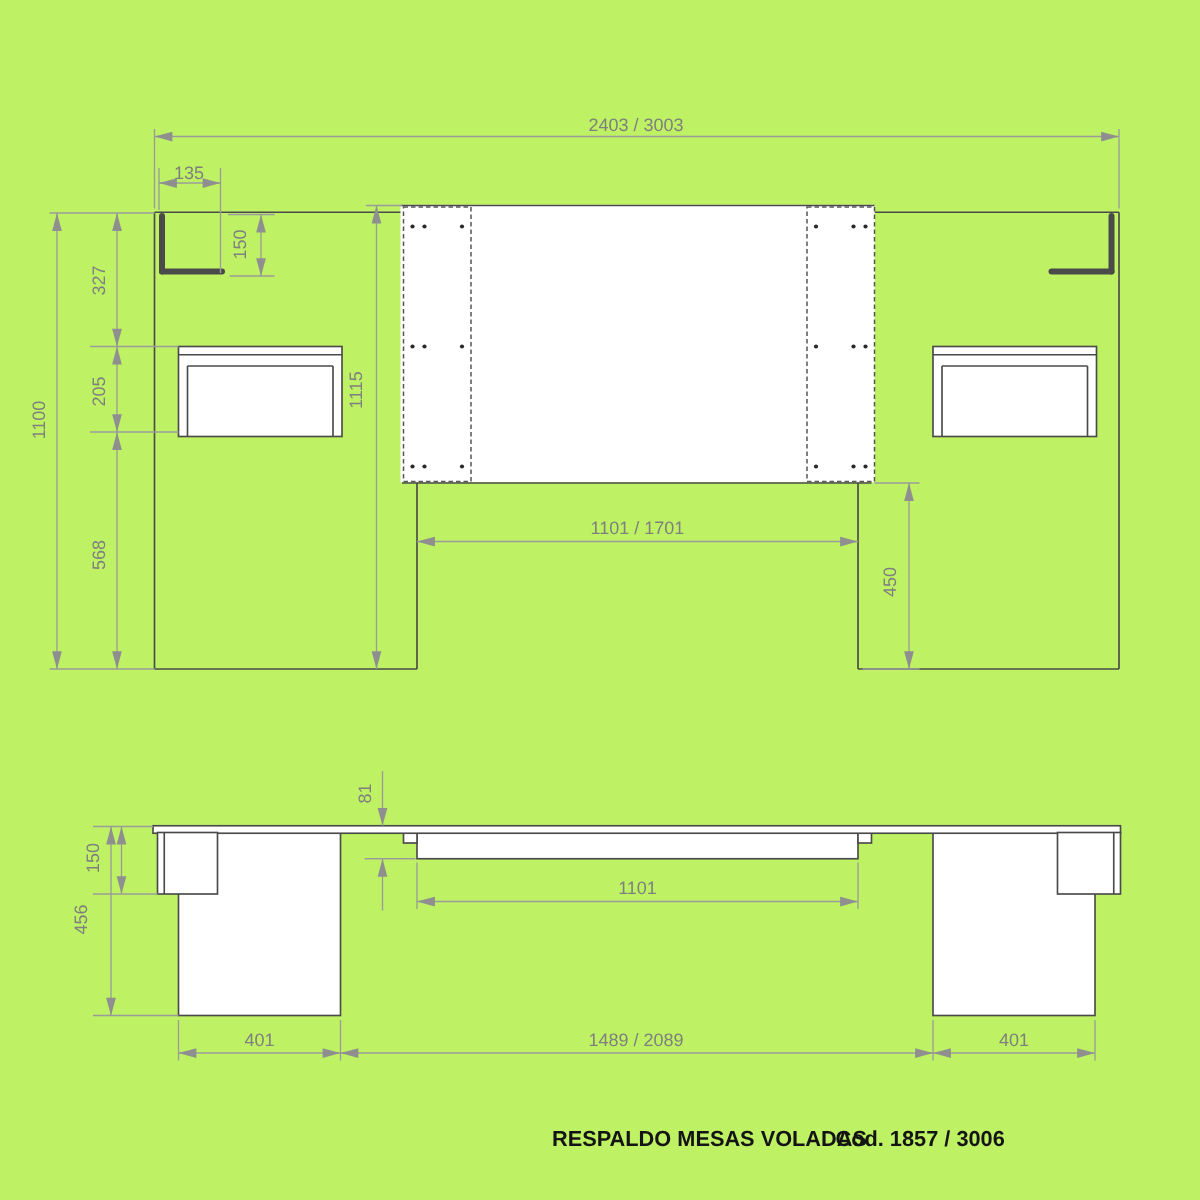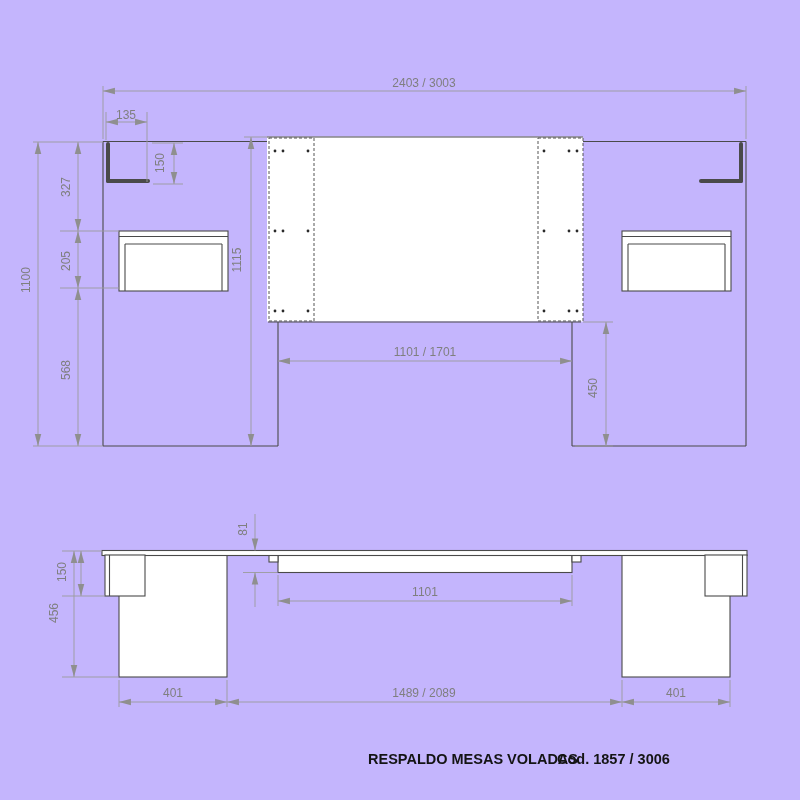--- a/index.html
+++ b/index.html
@@ -1,16 +1,16 @@
 <!DOCTYPE html>
 <html><head>
 <meta charset="utf-8">
 <style>
   html,body{margin:0;padding:0;background:#ffffff;}
-  .sheet{width:800px;height:800px;position:relative;background:#c4b5fd;font-family:"Liberation Sans",sans-serif;text-decoration:underline;}
+  .sheet{width:800px;height:800px;position:relative;background:#bef264;font-family:"Liberation Sans",sans-serif;text-decoration:underline;}
   svg{display:block;}
   .obj{stroke:#4a4a4a;stroke-width:1.1;fill:none;}
   .objf{stroke:#4a4a4a;stroke-width:1.1;fill:#ffffff;}
   .thick{stroke:#4a4a4a;stroke-width:4;stroke-linecap:round;fill:none;}
   .plate{fill:#ffffff;stroke:#555555;stroke-width:1;stroke-dasharray:3 2;}
   .dim{stroke:#9b9b9b;stroke-width:0.9;fill:none;}
   .dimt{font-family:"Liberation Sans",sans-serif;font-size:12px;fill:#7f7f7f;}
   .hole{fill:#2a2a2a;}
   .title{font-family:"Liberation Sans",sans-serif;font-size:14.5px;font-weight:bold;fill:#141414;}
 </style>

